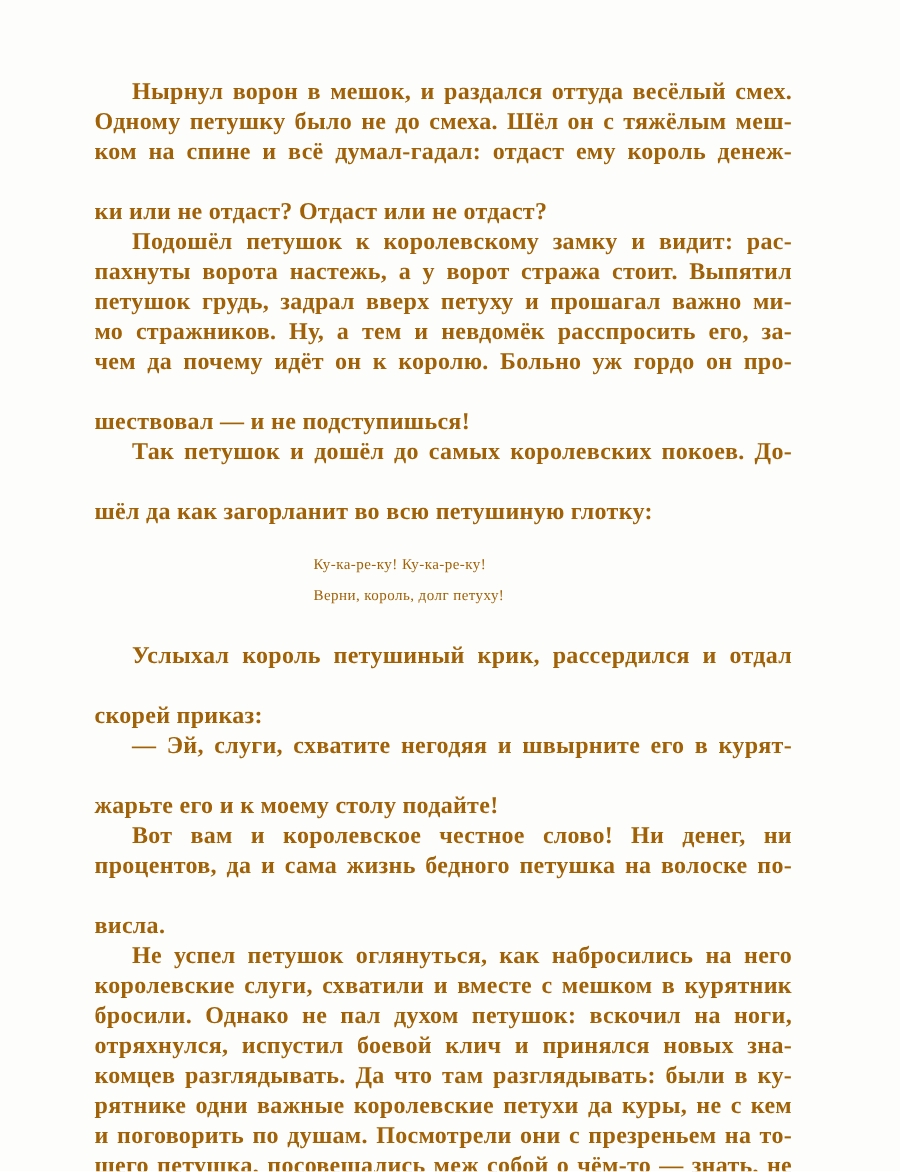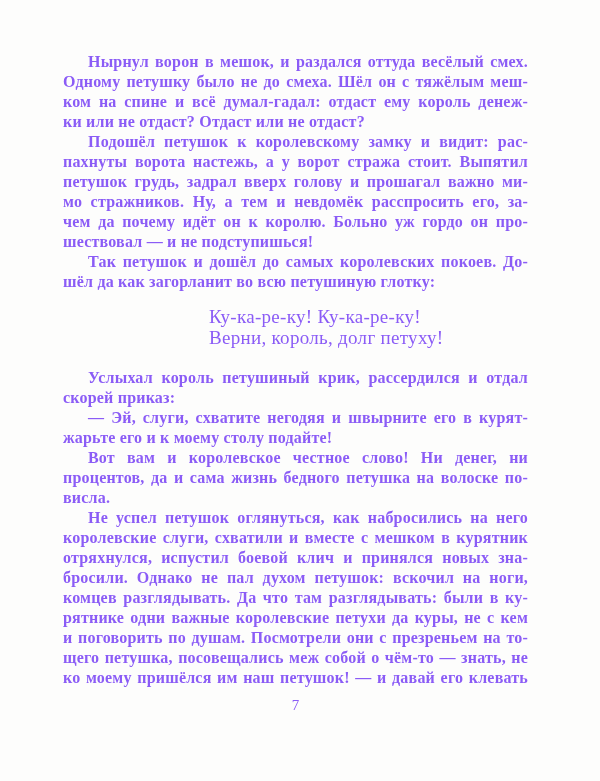--- a/index.html
+++ b/index.html
@@ -7,43 +7,43 @@
     padding: 0;
     background: #ffffff;
   }
   .page {
     position: relative;
     width: 600px;
     height: 781px;
     background: #fdfdfc;
     overflow: hidden;
     font-family: "Liberation Serif", "DejaVu Serif", serif;
-    color: #8b5cf6;
+    color: #a16207;
   }
   .text-block {
     position: absolute;
     left: 63px;
     top: 52px;
     width: 465px;
     font-size: 16px;
     font-weight: 700;
     line-height: 20px;
     letter-spacing: 0.2px;
   }
   .para { margin: 0; padding: 0; }
   .ln {
     text-align: justify;
     text-align-last: justify;
     text-justify: inter-word;
   }
   .ln-first { text-indent: 25px; }
-  .ln-last { text-align-last: left; }
+  .ln-last { text-align-last: left; margin-top: 20px; }
   .verse {
     margin: 14px 0 20px 146px;
-    font-size: 19px;
+    font-size: 10px;
     font-weight: 400;
     line-height: 21px;
     letter-spacing: 0.3px;
   }
   .verse-line { text-align: left; }
   .page-number {
     margin-top: 7px;
     text-align: center;
     font-size: 15px;
     font-weight: 400;
@@ -59,21 +59,21 @@
     <div class="para">
       <div class="ln ln-first">Нырнул ворон в мешок, и раздался оттуда весёлый смех.</div>
       <div class="ln">Одному петушку было не до смеха. Шёл он с тяжёлым меш-</div>
       <div class="ln">ком на спине и всё думал-гадал: отдаст ему король денеж-</div>
       <div class="ln ln-last">ки или не отдаст? Отдаст или не отдаст?</div>
     </div>
 
     <div class="para">
       <div class="ln ln-first">Подошёл петушок к королевскому замку и видит: рас-</div>
       <div class="ln">пахнуты ворота настежь, а у ворот стража стоит. Выпятил</div>
-      <div class="ln">петушок грудь, задрал вверх голову и прошагал важно ми-</div>
+      <div class="ln">петушок грудь, задрал вверх петуху и прошагал важно ми-</div>
       <div class="ln">мо стражников. Ну, а тем и невдомёк расспросить его, за-</div>
       <div class="ln">чем да почему идёт он к королю. Больно уж гордо он про-</div>
       <div class="ln ln-last">шествовал — и не подступишься!</div>
     </div>
 
     <div class="para">
       <div class="ln ln-first">Так петушок и дошёл до самых королевских покоев. До-</div>
       <div class="ln ln-last">шёл да как загорланит во всю петушиную глотку:</div>
     </div>
 
@@ -94,22 +94,22 @@
 
     <div class="para">
       <div class="ln ln-first">Вот вам и королевское честное слово! Ни денег, ни</div>
       <div class="ln">процентов, да и сама жизнь бедного петушка на волоске по-</div>
       <div class="ln ln-last">висла.</div>
     </div>
 
     <div class="para">
       <div class="ln ln-first">Не успел петушок оглянуться, как набросились на него</div>
       <div class="ln">королевские слуги, схватили и вместе с мешком в курятник</div>
+      <div class="ln">бросили. Однако не пал духом петушок: вскочил на ноги,</div>
       <div class="ln">отряхнулся, испустил боевой клич и принялся новых зна-</div>
-      <div class="ln">бросили. Однако не пал духом петушок: вскочил на ноги,</div>
       <div class="ln">комцев разглядывать. Да что там разглядывать: были в ку-</div>
       <div class="ln">рятнике одни важные королевские петухи да куры, не с кем</div>
       <div class="ln">и поговорить по душам. Посмотрели они с презреньем на то-</div>
       <div class="ln">щего петушка, посовещались меж собой о чём-то — знать, не</div>
       <div class="ln">ко моему пришёлся им наш петушок! — и давай его клевать</div>
     </div>
 
     <div class="page-number">7</div>
 
   </div>

